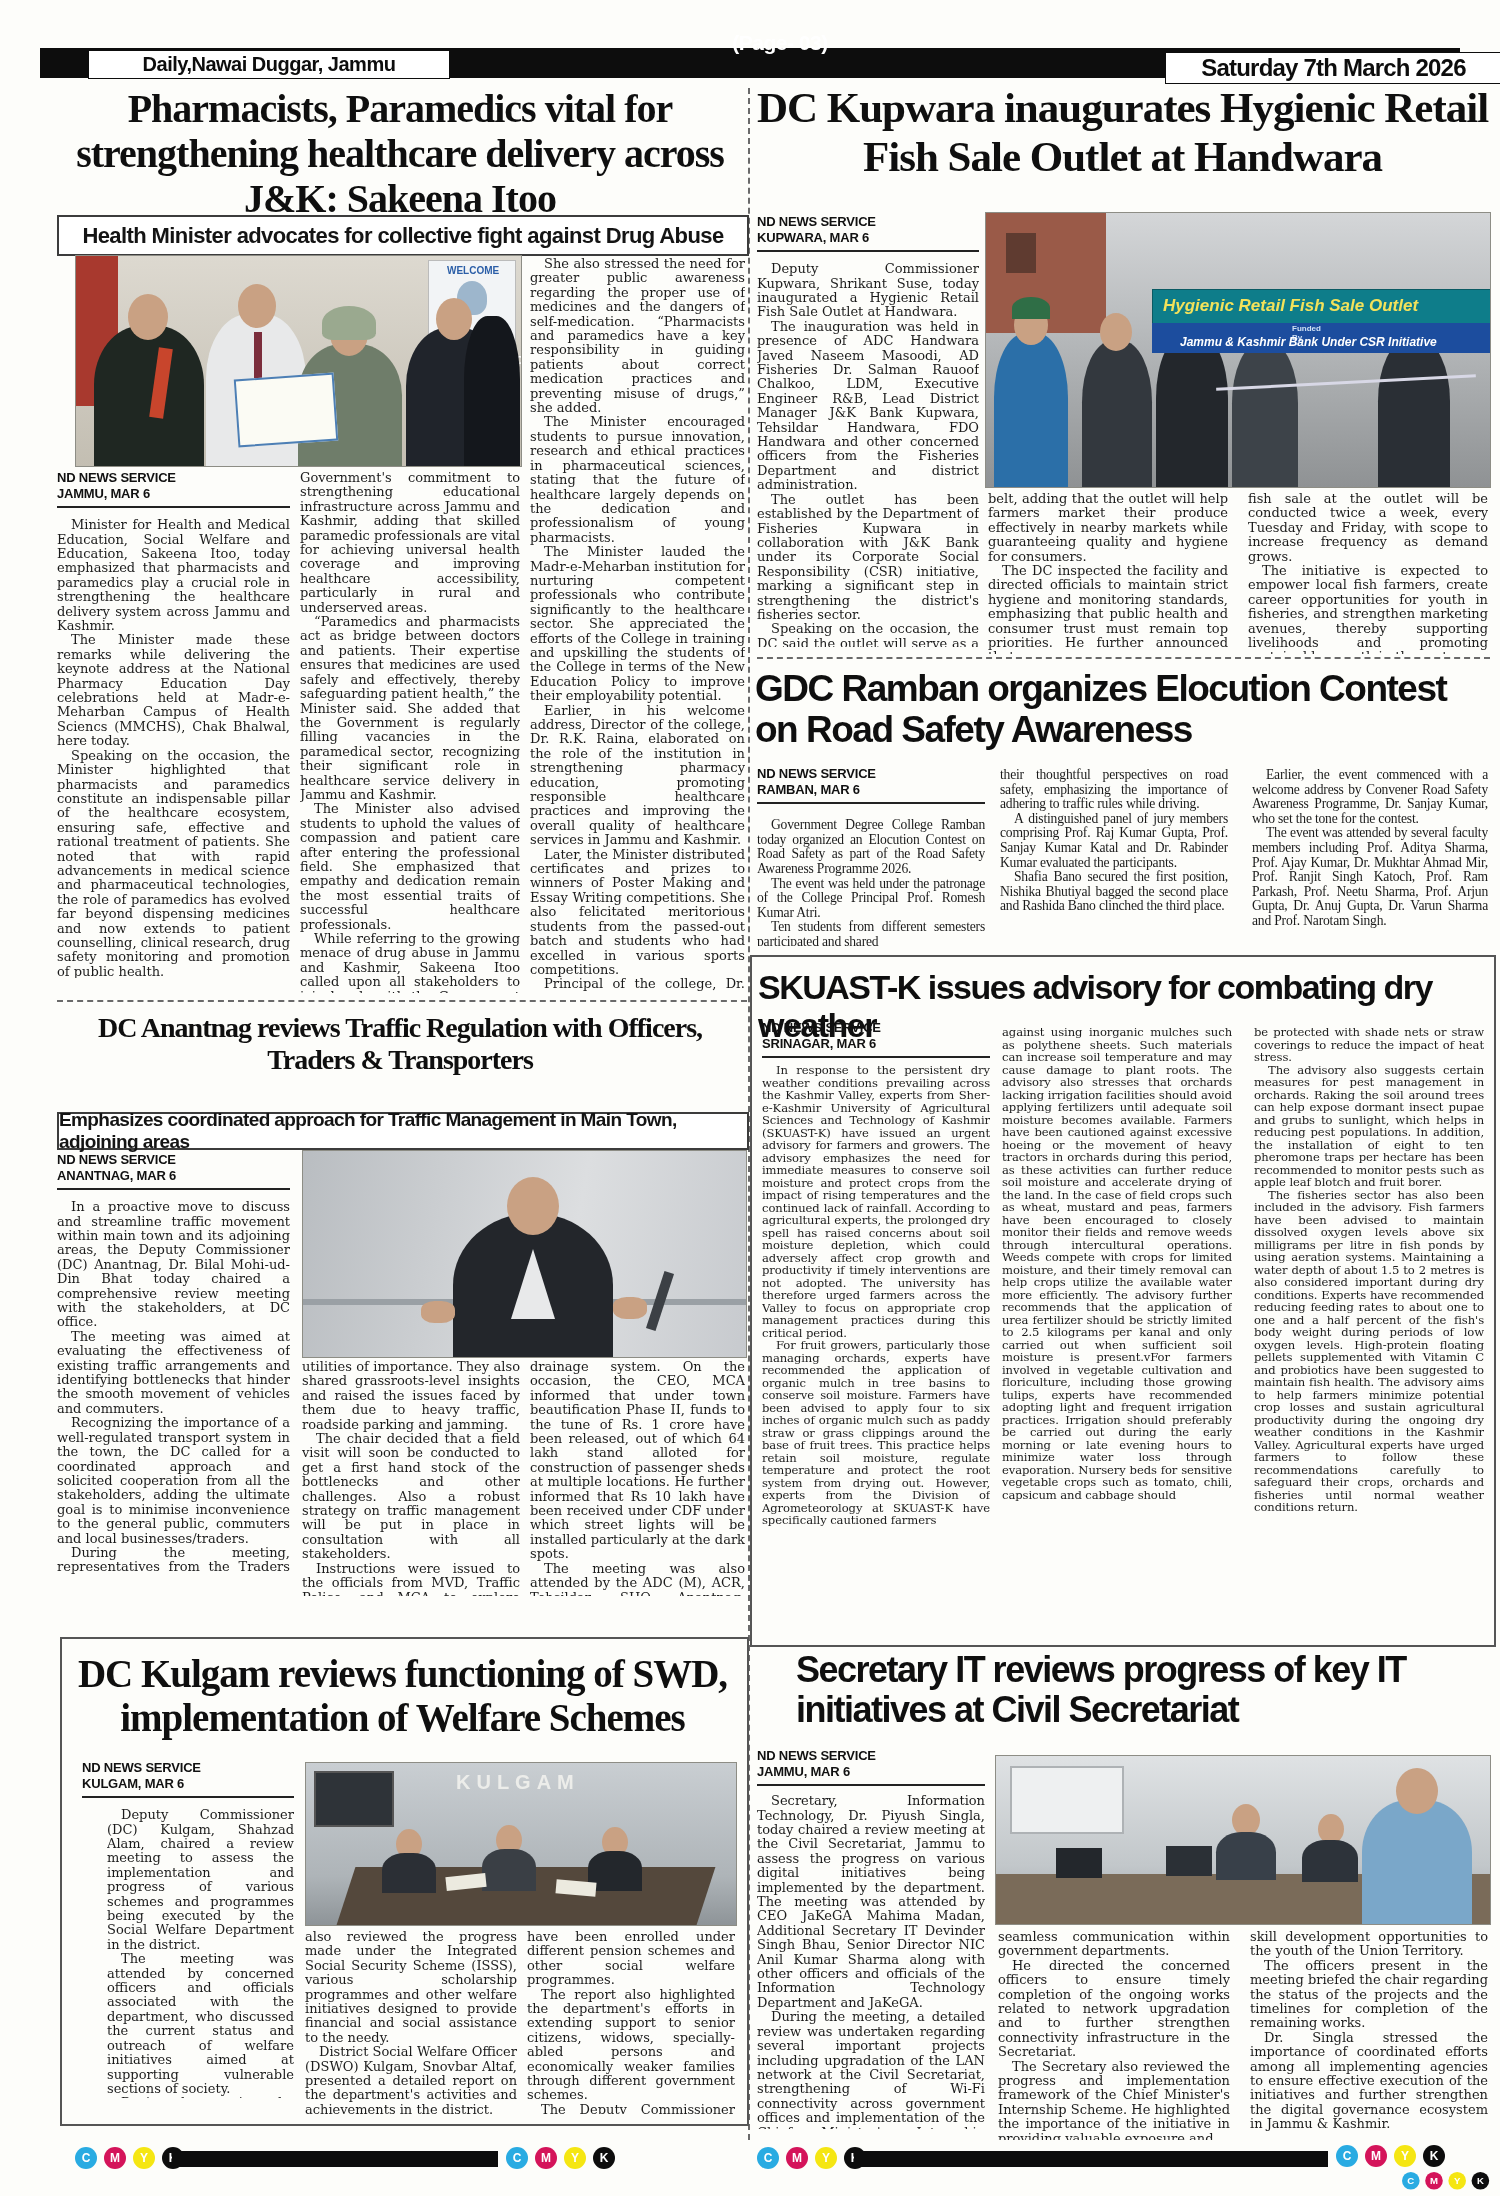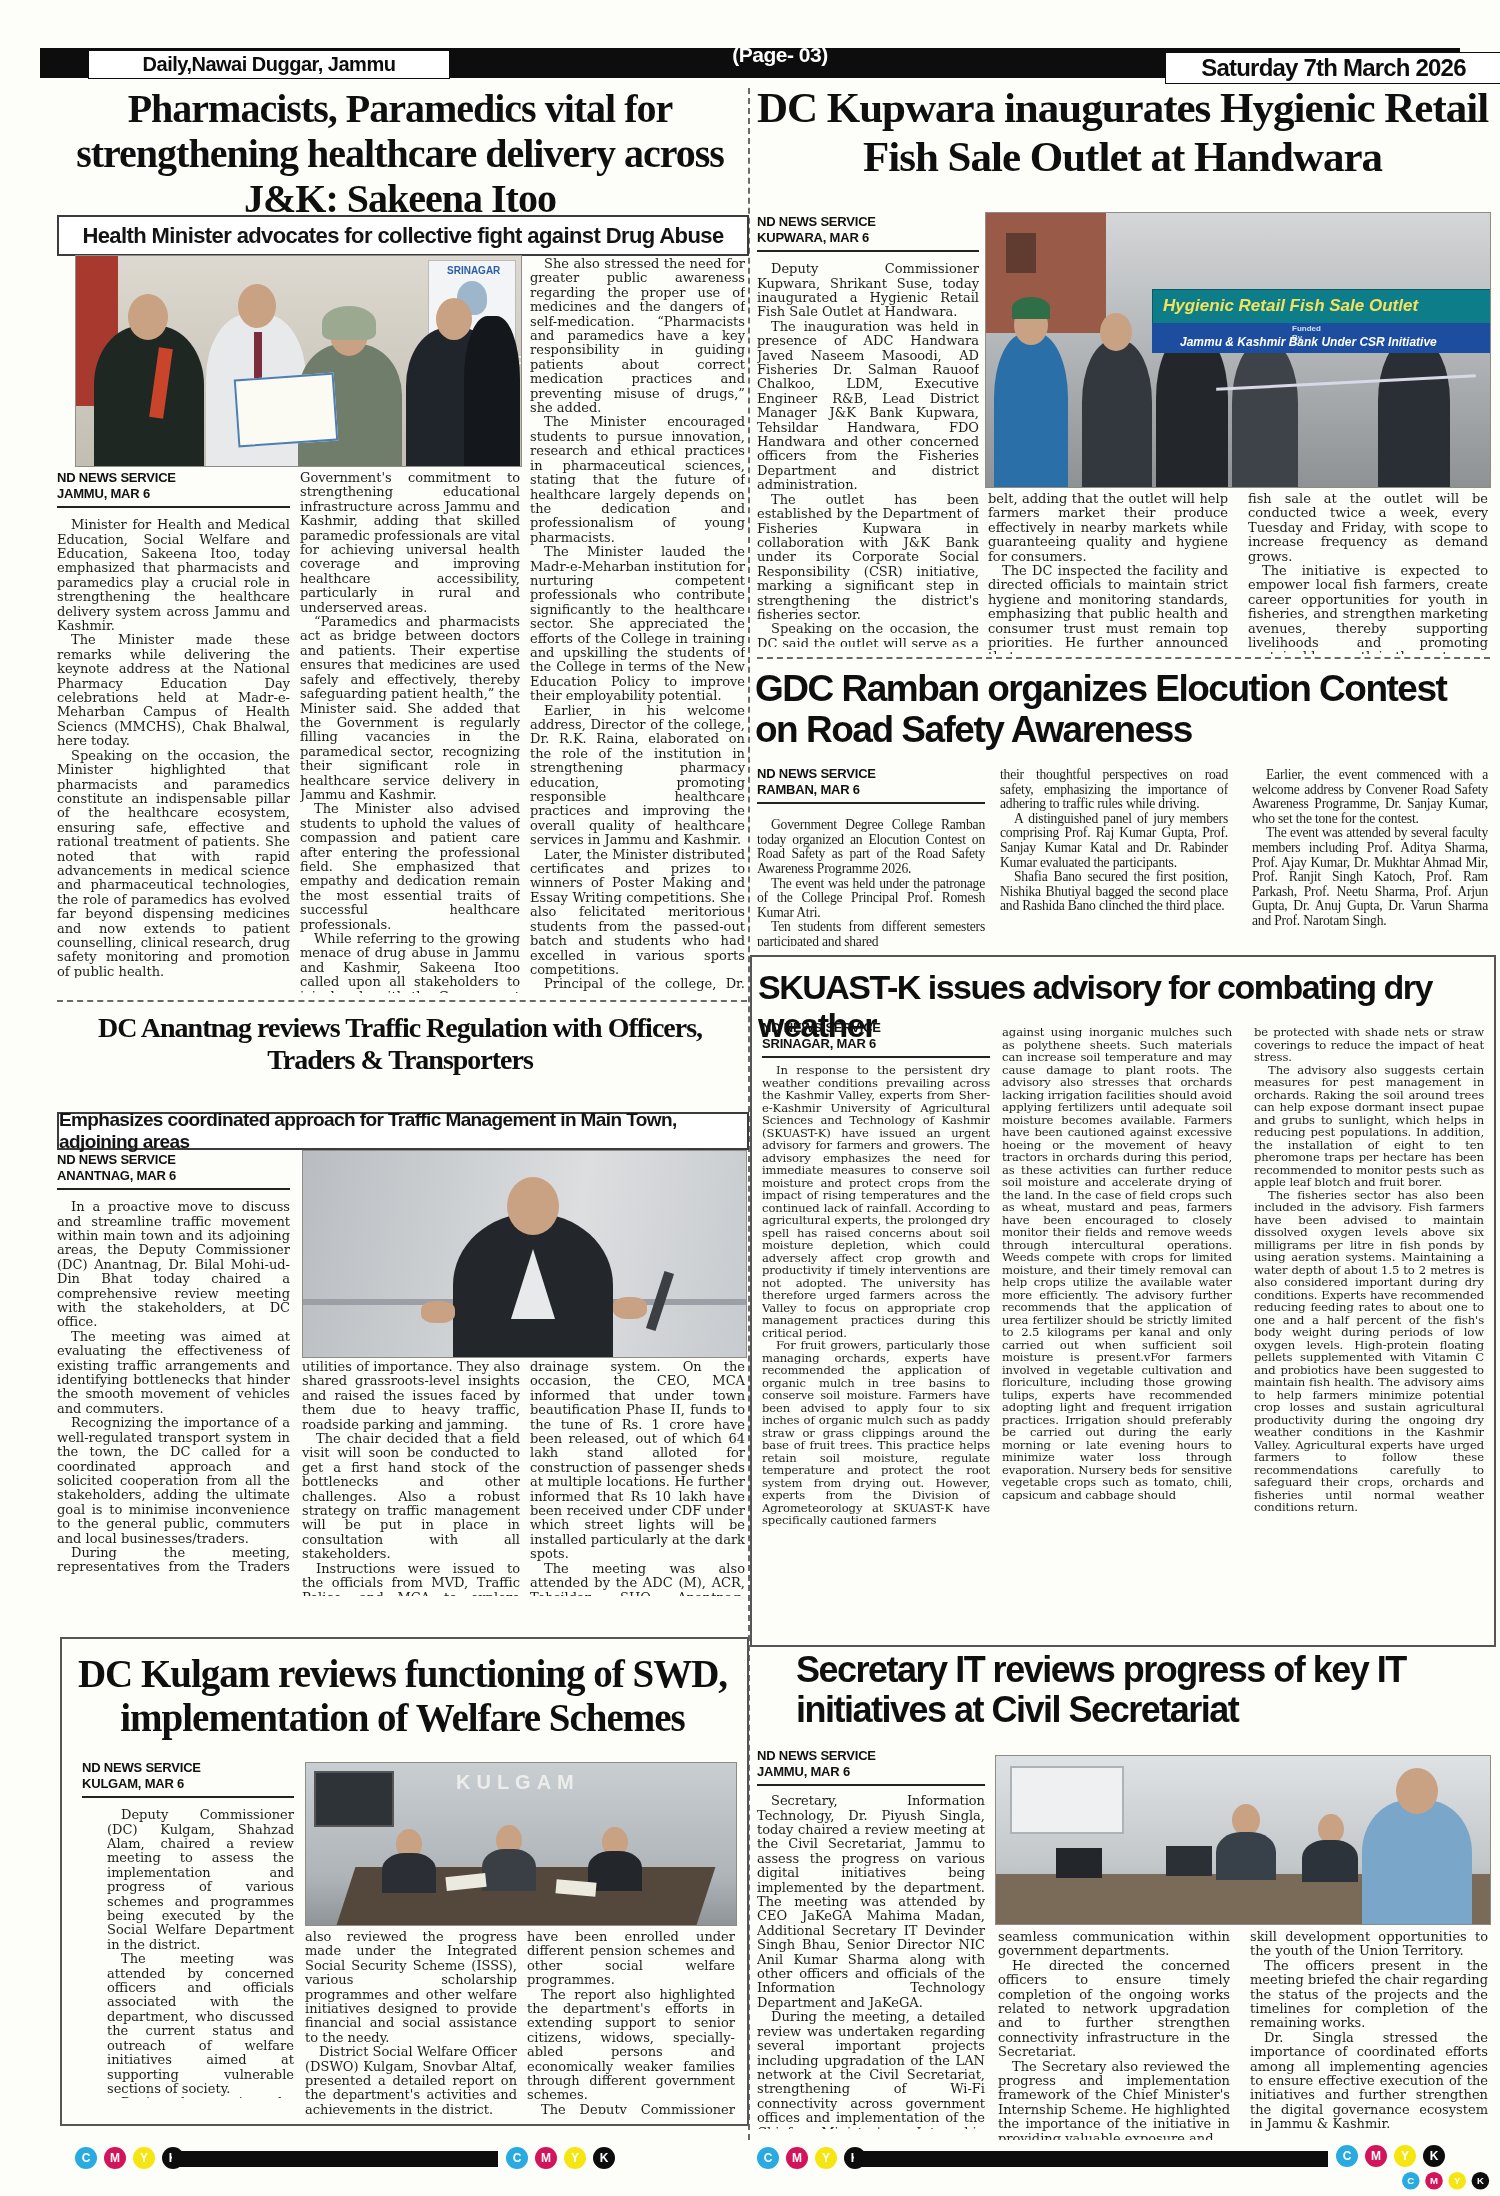--- a/index.html
+++ b/index.html
@@ -47,21 +47,21 @@
 </style>
 </head>
 <body>
 
 <div class="page">
 
   <div class="abs mast-bar" style="left:40px;top:48px;width:1420px;height:30px;"></div>
   <div class="abs mast-box" style="left:88px;top:50px;width:360px;height:27px;font-size:20px;letter-spacing:-0.5px;">
     <span>Daily,Nawai Duggar, Jammu</span>
   </div>
-  <div class="abs mast-center" style="left:700px;top:48px;width:160px;height:14px;align-items:center;">
+  <div class="abs mast-center" style="left:700px;top:36px;width:160px;height:14px;align-items:center;">
     <span>(Page- 03)</span>
   </div>
   <div class="abs mast-box" style="left:1165px;top:52px;width:335px;height:30px;font-size:24px;letter-spacing:-0.8px;">
     <span>Saturday 7th March 2026</span>
   </div>
 
   <div class="abs vdash" style="left:748px;top:88px;height:2052px;"></div>
   <div class="abs hdash" style="left:57px;top:1000px;width:690px;"></div>
   <div class="abs hdash" style="left:757px;top:657px;width:733px;"></div>
 
@@ -69,21 +69,21 @@
     <span>Pharmacists, Paramedics vital for strengthening healthcare delivery across J&amp;K: Sakeena Itoo</span>
   </div>
   <div class="abs banner" style="left:57px;top:215px;width:688px;height:37px;">
     <span>Health Minister advocates for collective fight against Drug Abuse</span>
   </div>
 
   <div class="ph" style="left:75px;top:255px;width:445px;height:210px;background:linear-gradient(#ddd9d0,#c3beb2);">
     <div style="left:0;top:0;width:42px;height:150px;background:#a8392e;"></div>
     <div style="left:352px;top:4px;width:86px;height:180px;background:#f2f4f6;border:1px solid #bbb;">
       <div class="sign-text" style="left:18px;top:4px;font-size:10px;color:#2b5ea7;font-style:normal;">
-        <span>SRINAGAR</span>
+        <span>WELCOME</span>
         </div>
       <div style="left:28px;top:20px;width:30px;height:34px;background:#9db6cc;border-radius:50% 50% 40% 40%;"></div>
       <div class="sign-text" style="left:10px;top:92px;width:66px;height:16px;background:#c22a1f;color:#fff;font-style:normal;font-size:10px;text-align:center;line-height:16px;">
         <span>EDUCATION</span>
         </div>
     </div>
     <div class="fig" style="left:18px;top:70px;width:110px;height:140px;background:#1f2722;"></div>
     <div class="head" style="left:52px;top:38px;width:40px;height:46px;"></div>
     <div style="left:78px;top:92px;width:14px;height:70px;background:#c8452c;transform:rotate(8deg);"></div>
     <div class="fig" style="left:130px;top:58px;width:100px;height:152px;background:#e8e9ea;"></div>

